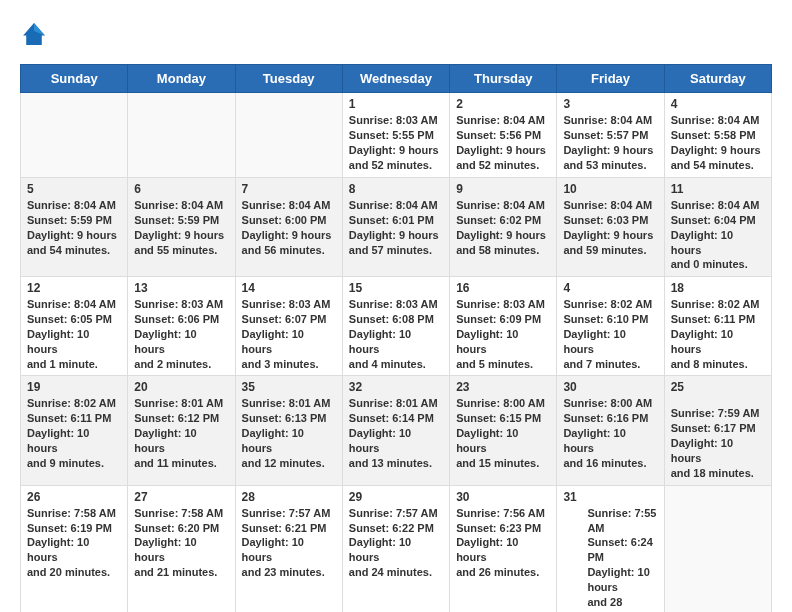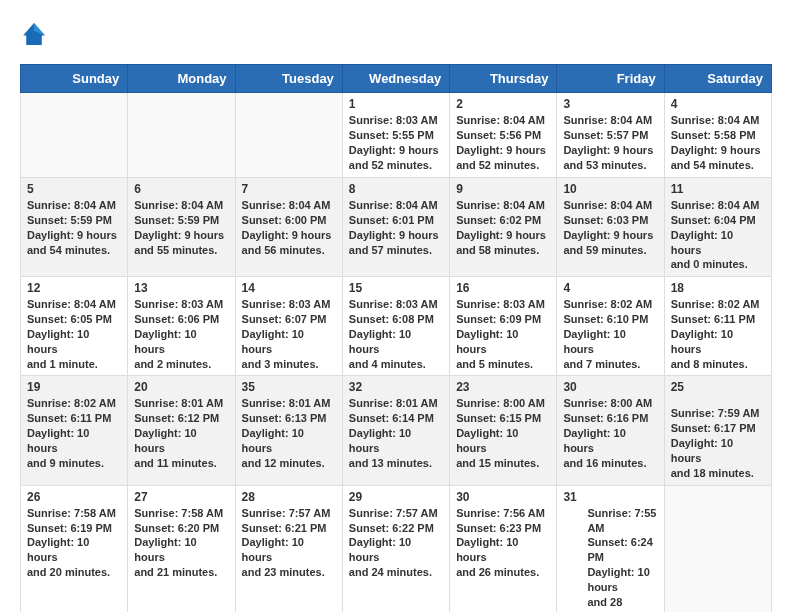--- a/index.html
+++ b/index.html
@@ -56,21 +56,21 @@
       width: 100%;
       border-collapse: collapse;
       border: 1px solid #ccc;
     }
     .calendar th {
       background: #2a6db5;
       color: #fff;
       font-size: 13px;
       font-weight: bold;
       padding: 6px 8px;
-      text-align: right;
+      text-align: center;
       border: 1px solid #1e5a9c;
     }
     .calendar td {
       vertical-align: top;
       width: calc(100% / 7);
       border: 1px solid #ddd;
       padding: 4px 6px;
       font-size: 10.5px;
       color: #333;
       height: 85px;

